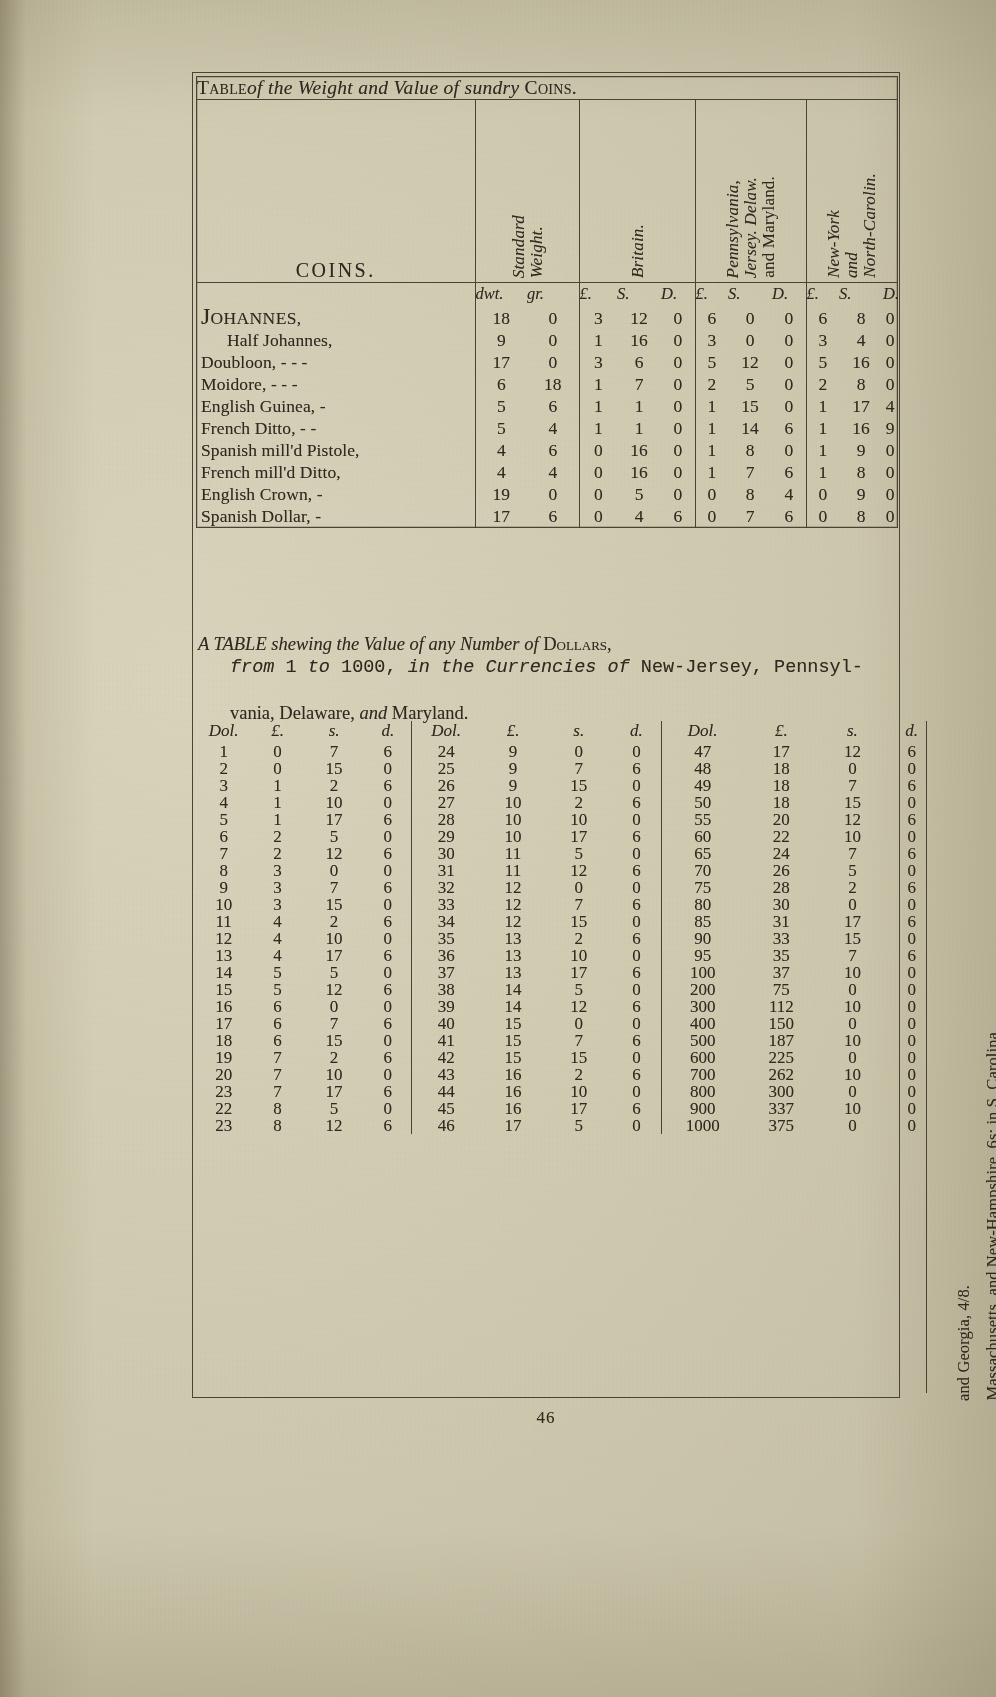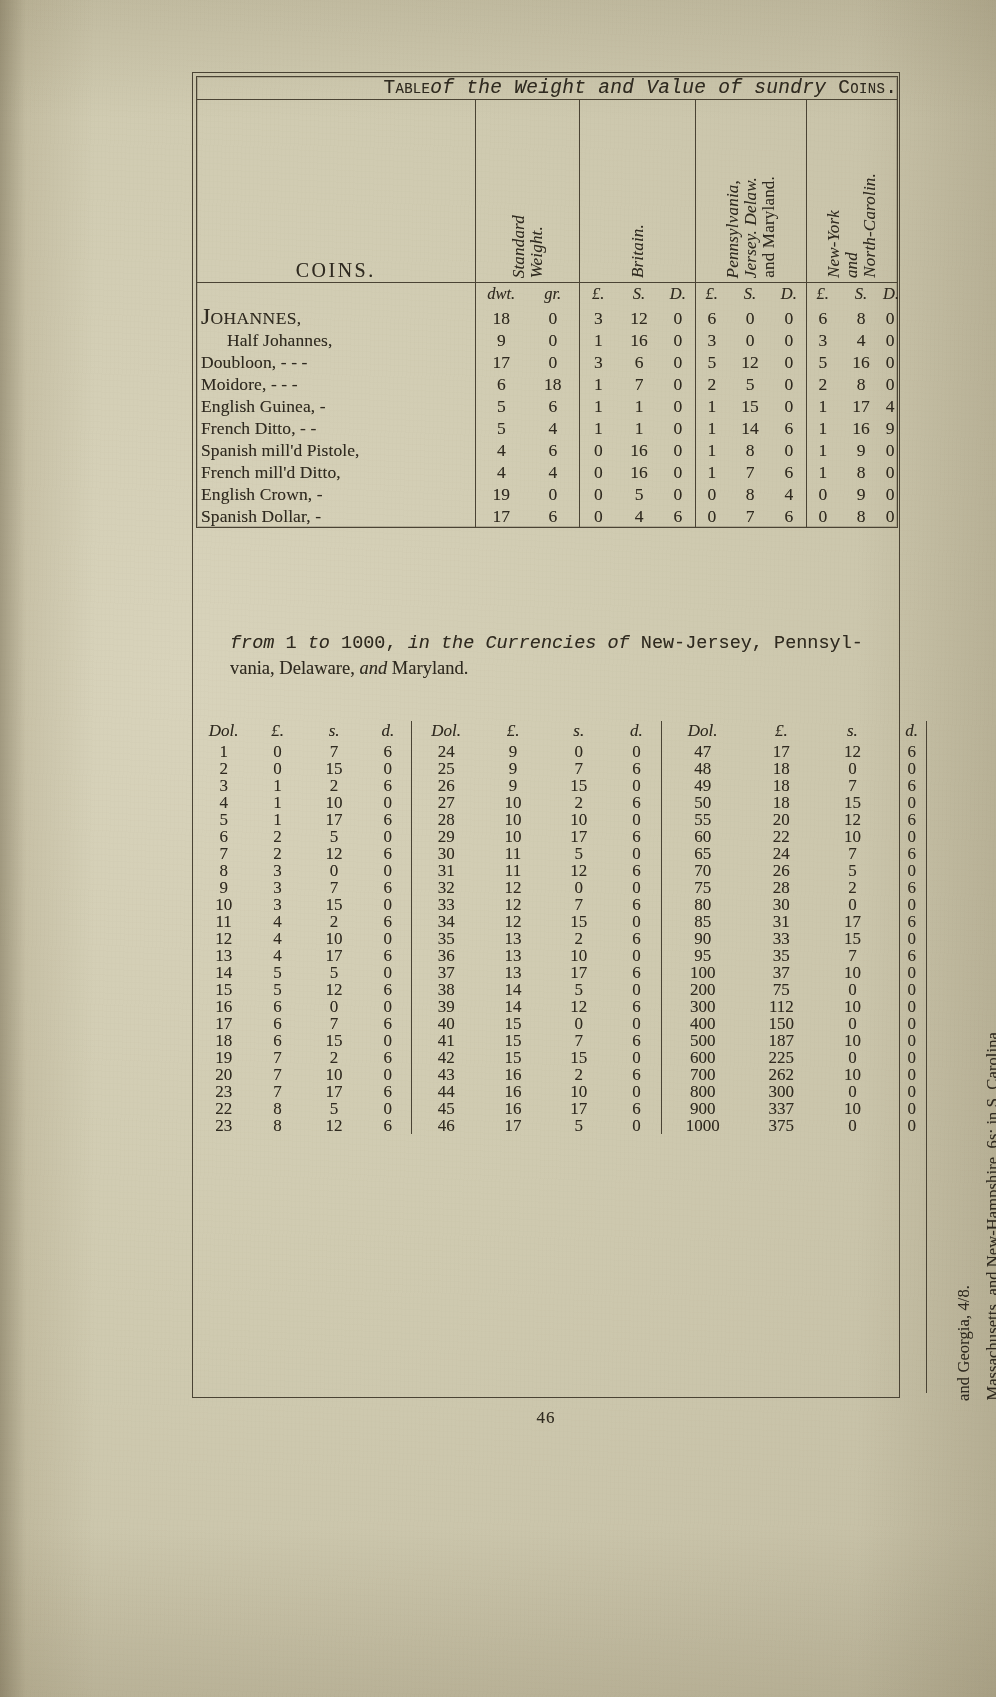--- a/index.html
+++ b/index.html
@@ -42,26 +42,25 @@
   #coin-table{
     position:absolute;left:0;top:0;width:700px;
   }
   .outer-box{
     border:1px solid #4a4334;
     box-shadow:inset 0 0 0 1px rgba(74,67,52,.25);
   }
   .tbl{border-collapse:collapse;width:700px;table-layout:fixed;}
   .tbl td,.tbl th{padding:0;vertical-align:bottom;}
   .title-cell{
-    text-align:right;
+    text-align:left;
     font-size:19.5px;
     letter-spacing:.3px;
     padding:6px 0 5px 0;
     white-space:nowrap;
-    font-family:Liberation Mono, monospace;
   }
   .sc{font-variant:small-caps;}
   .ital{font-style:italic;}
   .vline{border-left:1px solid #4a4334;}
   .hline-top{border-top:1px solid #4a4334;}
   .hline-bot{border-bottom:1px solid #4a4334;}
   
   .rot-head{
     height:182px;position:relative;
   }
@@ -72,35 +71,35 @@
   .rot-line{
     writing-mode:vertical-rl;transform:rotate(180deg);
     font-style:italic;font-size:17px;white-space:nowrap;line-height:1;
     letter-spacing:.2px;
   }
   .coins-label{
     text-align:center;font-size:20px;letter-spacing:2.5px;
     padding-bottom:30px;
   }
   .subhdr td{
-    text-align:center;font-style:italic;font-size:16.5px;
+    text-align:left;font-style:italic;font-size:16.5px;
     padding:1px 0 2px 0;
   }
   .coinrow td{font-size:17.5px;padding:.5px 0;}
   .coinname{padding-left:4px !important;white-space:nowrap;letter-spacing:.1px;}
   .num{text-align:center;font-size:17px;}
 
   
   #caption{
     position:absolute;left:0;top:556px;width:700px;
     font-size:18.5px;line-height:1.30;
   }
   #caption .l1{padding-left:2px;}
   #caption .l2{padding-left:34px;font-family:Liberation Mono, monospace;}
-  #caption .l3{padding-left:34px;}
+  #caption .l3{padding-left:34px;margin-top:21px;}
 
   
   #dollar-table{
     position:absolute;left:0;top:645px;width:700px;
   }
   .dt{border-collapse:collapse;table-layout:fixed;}
   .dt td{padding:0;}
   .dhead td{font-style:italic;font-size:17px;text-align:center;padding-bottom:2px;}
   .drow td{font-size:17px;text-align:center;line-height:1.0;}
   .dsep{border-left:1px solid #4a4334;}
@@ -345,20 +344,23 @@
             <td class="num ">6</td>
             <td class="num vline">0</td>
             <td class="num ">8</td>
             <td class="num ">0</td>
           </tr>
         </tbody>
     </table>
   </div>
 
   <div id="caption">
+    <div class="l1">
+      <span class="ital">A TABLE </span><span class="ital">shewing the Value of any Number of </span><span class="sc">Dollars,</span>
+    </div>
     <div class="l2">
       <span class="ital">from </span><span>1 </span><span class="ital">to </span><span>1000, </span><span class="ital">in the Currencies of </span><span>New-Jersey, Pennsyl-</span>
     </div>
     <div class="l3">
       <span>vania,  Delaware, </span><span class="ital">and </span><span>Maryland.</span>
     </div>
   </div>
 
   <div id="dollar-table">
     <table class="dt" style="width:742px">

